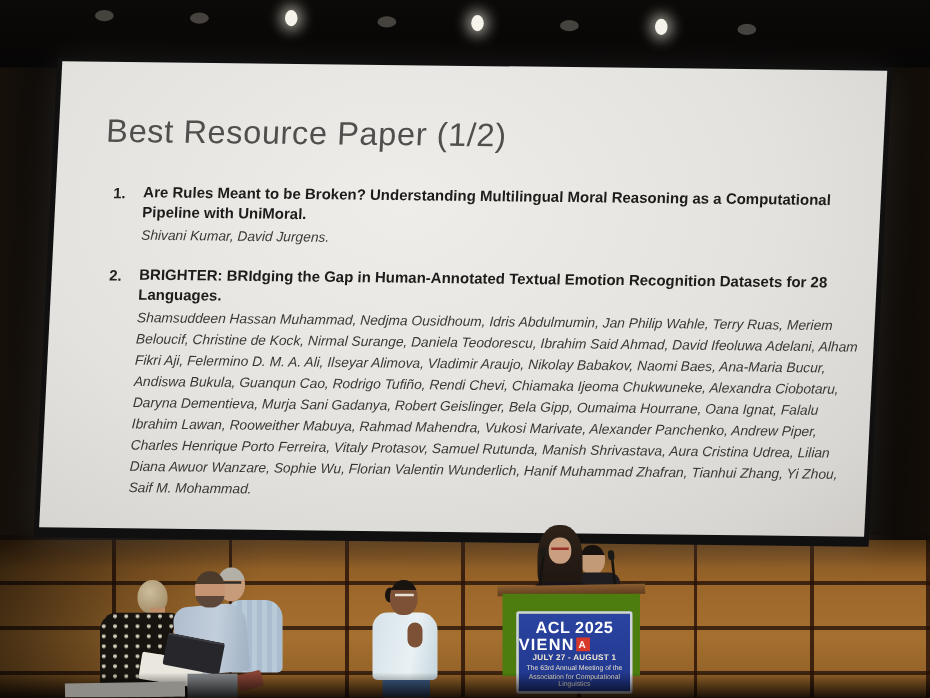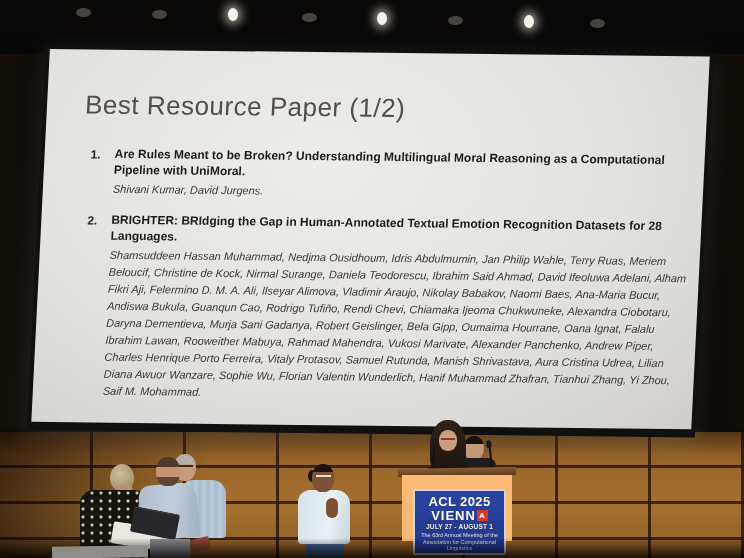--- a/index.html
+++ b/index.html
@@ -104,33 +104,33 @@
   .p-speaker .glasses{left:17px;top:18px;width:14px;height:3px;border-top:2px solid #993028;}
   .p-speaker .torso{left:2px;top:46px;width:46px;height:18px;border-radius:8px 8px 0 0;background:#17141a;}
   
   .p-behind{left:458px;top:436px;width:42px;height:48px;z-index:5;}
   .p-behind .head{left:6px;top:0;width:20px;height:24px;border-radius:48%;
     background:linear-gradient(to bottom,#171210 0 34%,#c39a77 34%);}
   .p-behind .torso{left:0;top:22px;width:38px;height:26px;border-radius:8px 8px 0 0;background:#201d20;}
   
   .podium{position:absolute;left:398px;top:468px;width:118px;height:90px;z-index:7;}
   .podium .rail{position:absolute;left:0;top:0;width:118px;height:8px;background:linear-gradient(to bottom,#8a5c30,#5e3c1e);transform:rotate(-1deg);}
-  .podium .body{position:absolute;left:4px;top:7px;width:110px;height:66px;background:#fdba74;}
+  .podium .body{position:absolute;left:4px;top:7px;width:110px;height:66px;background:#4d7c0f;}
   .mic{position:absolute;width:2px;height:30px;background:#15130f;}
   .mic .cap{position:absolute;left:-2px;top:-6px;width:5px;height:8px;border-radius:3px;background:#1c1a16;}
   .mic.m1{left:34px;top:-24px;transform:rotate(7deg);}
   .mic.m2{left:92px;top:-22px;height:26px;transform:rotate(-6deg);}
   .sign{
     position:absolute;left:11px;top:14px;width:93px;height:66px;
     background:linear-gradient(to bottom,#2a44a0,#20368c);
     border:2px solid #cfd3de;border-radius:2px;
     color:#fff;text-align:center;padding-top:4px;
   }
   .sign .l1{font-size:13px;font-weight:800;letter-spacing:.4px;line-height:1.05;}
-  .sign .l2{font-size:13px;font-weight:800;letter-spacing:1px;line-height:1.0;display:flex;justify-content:center;align-items:center;gap:1px;}
+  .sign .l2{font-size:13px;font-weight:800;letter-spacing:1px;line-height:1.0;display:flex;justify-content:flex-start;align-items:center;gap:1px;}
   .sign .logo-a{display:inline-block;width:11px;height:11px;background:#d8382a;color:#fff;
     font-size:8px;font-weight:800;line-height:11px;text-align:center;}
   .sign .l3{font-size:6.5px;font-weight:700;color:#f3ead2;margin-top:1px;letter-spacing:.2px;}
   .sign .l4{font-size:5.5px;color:#e8e1cc;line-height:1.25;margin-top:2px;padding:0 4px;}
   
   .floor-shadow{position:absolute;left:0;top:538px;width:744px;height:20px;z-index:8;
     background:linear-gradient(to bottom,rgba(0,0,0,0),rgba(0,0,0,.8));}
   .step{position:absolute;left:52px;top:546px;width:96px;height:12px;background:#8f8d88;
     transform:rotate(-1deg);z-index:9;}
 </style>

